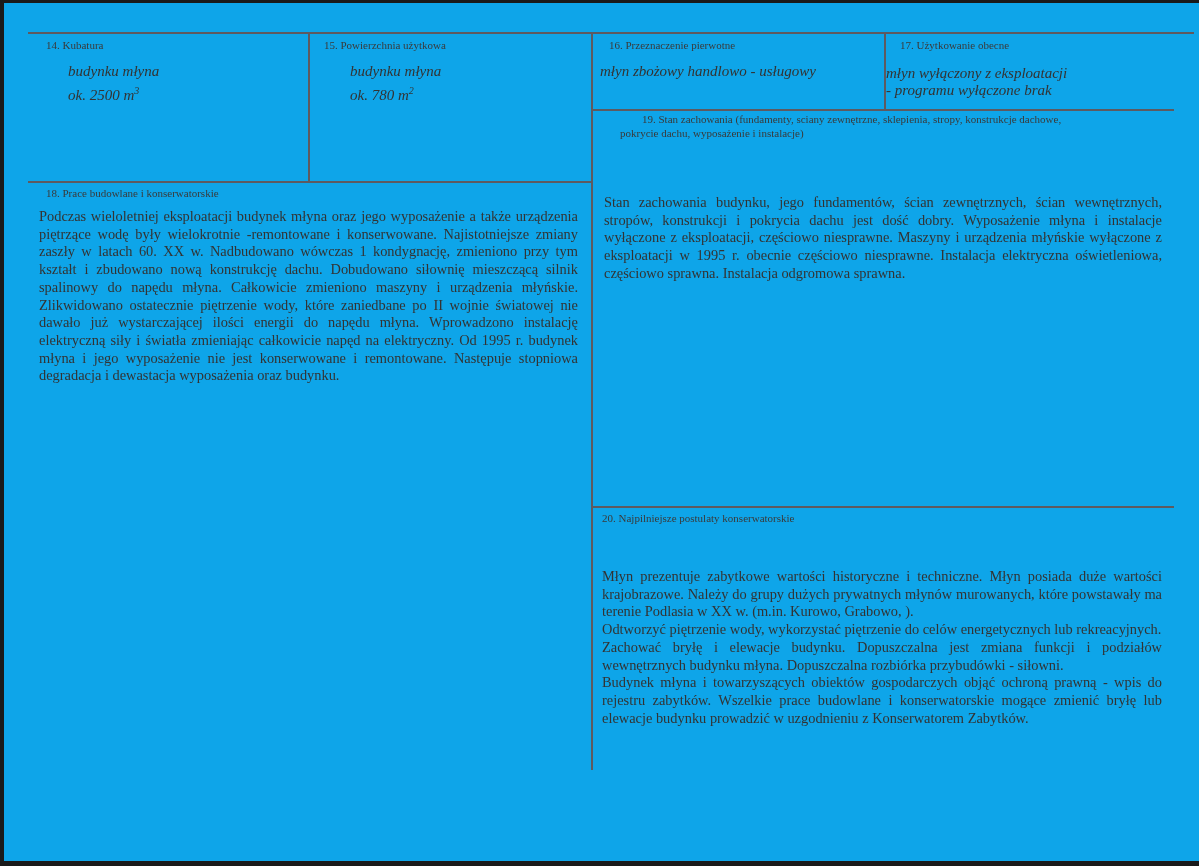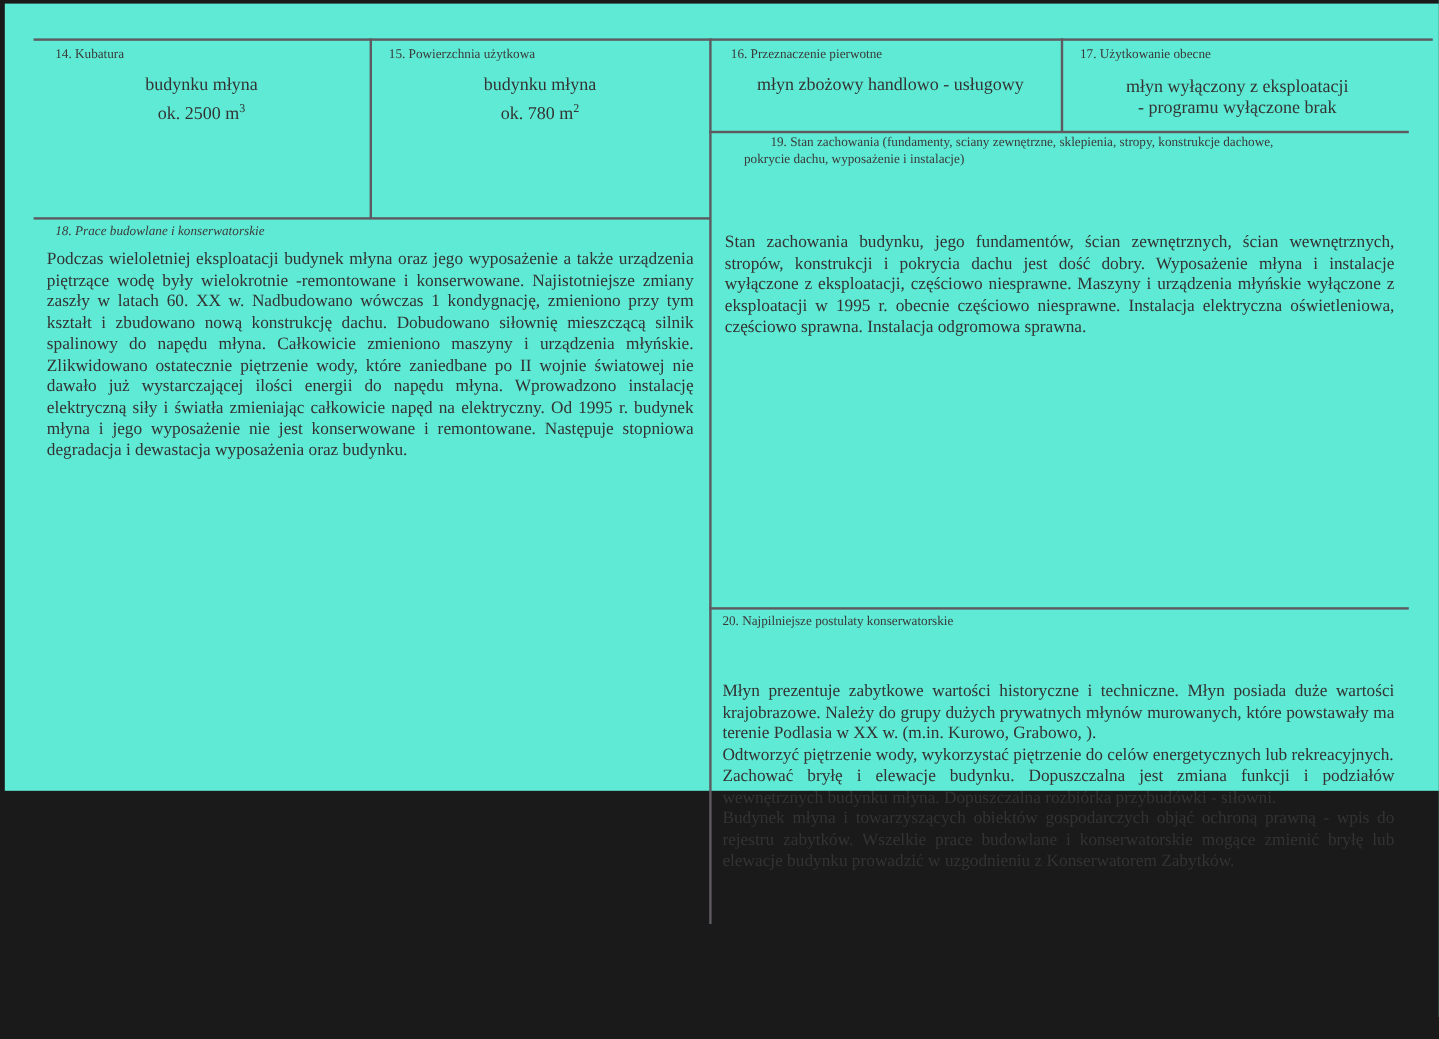--- a/index.html
+++ b/index.html
@@ -3,28 +3,28 @@
 <meta charset="utf-8">
 <style>
   html, body { margin:0; padding:0; }
   body {
     width:1199px; height:866px; position:relative; overflow:hidden;
     background:#1a1a1a;
     font-family:"Liberation Serif", "DejaVu Serif", serif;
     color:#2e2e2e;
   }
   .page {
-    position:absolute; left:4px; top:3px; width:1195px; height:656px;
-    background:#5eead4;
+    position:absolute; left:4px; top:3px; width:1195px; height:858px;
+    background:#0ea5e9;
   }
   .line-h { position:absolute; height:2px; background:#5e5a60; }
   .line-v { position:absolute; width:2px; background:#5e5a60; }
   .cell { position:absolute; }
   .lbl { position:absolute; font-size:11px; color:#3a3a3a; line-height:13px; white-space:nowrap; }
-  .val { position:absolute; font-size:15px; line-height:22px; text-align:center; color:#333; }
+  .val { position:absolute; font-size:15px; line-height:22px; text-align:left; color:#333;font-style:italic; }
   .txt { position:absolute; font-size:14.4px; line-height:17.7px; text-align:justify; color:#333; }
   .txt p { margin:0; text-align:justify; text-align-last:left; }
   sup { font-size:10px; line-height:0; }
 </style>
 </head>
 <body>
 
 <div class="page">
 
   <div class="line-h" style="left:24px; top:29px; width:1166px;"></div>
@@ -64,21 +64,21 @@
 
   <div class="cell">
     <div class="lbl" style="left:602px; top:110px;margin-left:36px;">19. Stan zachowania (fundamenty, sciany zewnętrzne, sklepienia, stropy, konstrukcje dachowe,</div>
     <div class="lbl" style="left:616px; top:124px;">pokrycie dachu, wyposażenie i instalacje)</div>
     <div class="txt" style="left:600px; top:151px; width:558px;margin-top:40px;">
       <p>Stan zachowania budynku, jego fundamentów, ścian zewnętrznych, ścian wewnętrznych, stropów, konstrukcji i pokrycia dachu jest dość dobry. Wyposażenie młyna i instalacje wyłączone z eksploatacji, częściowo   niesprawne. Maszyny i urządzenia młyńskie wyłączone z eksploatacji w 1995 r. obecnie częściowo niesprawne. Instalacja elektryczna oświetleniowa, częściowo sprawna. Instalacja odgromowa  sprawna.</p>
     </div>
   </div>
 
   <div class="cell">
-    <div class="lbl" style="left:42px; top:184px;font-style:italic;">18. Prace budowlane i konserwatorskie</div>
+    <div class="lbl" style="left:42px; top:184px;">18. Prace budowlane i konserwatorskie</div>
     <div class="txt" style="left:35px; top:205px; width:539px;">
       <p>Podczas wieloletniej eksploatacji budynek młyna oraz jego wyposażenie a także urządzenia piętrzące wodę były wielokrotnie -remontowane i konserwowane. Najistotniejsze zmiany zaszły w latach 60. XX w. Nadbudowano wówczas 1 kondygnację, zmieniono przy tym kształt i zbudowano nową konstrukcję dachu. Dobudowano siłownię mieszczącą silnik spalinowy do napędu młyna. Całkowicie zmieniono maszyny i urządzenia młyńskie. Zlikwidowano ostatecznie piętrzenie wody, które zaniedbane po II wojnie światowej nie dawało już wystarczającej ilości energii do napędu młyna. Wprowadzono instalację elektryczną siły i światła zmieniając całkowicie napęd na elektryczny. Od 1995 r. budynek młyna i jego wyposażenie nie jest konserwowane i remontowane. Następuje stopniowa degradacja i dewastacja wyposażenia oraz budynku.</p>
     </div>
   </div>
 
   <div class="cell">
     <div class="lbl" style="left:598px; top:509px;">20. Najpilniejsze postulaty konserwatorskie</div>
     <div class="txt" style="left:598px; top:523px; width:560px;margin-top:42px;">
       <p>Młyn prezentuje zabytkowe wartości historyczne i techniczne. Młyn posiada duże wartości krajobrazowe. Należy do grupy dużych prywatnych młynów murowanych, które powstawały ma terenie Podlasia w XX w. (m.in. Kurowo, Grabowo, ).</p>
       <p>Odtworzyć piętrzenie wody, wykorzystać piętrzenie do celów energetycznych lub rekreacyjnych.</p>

